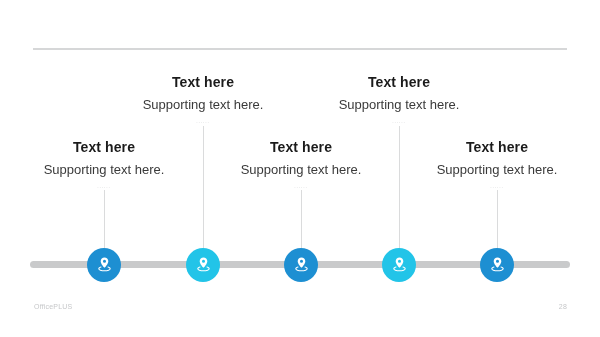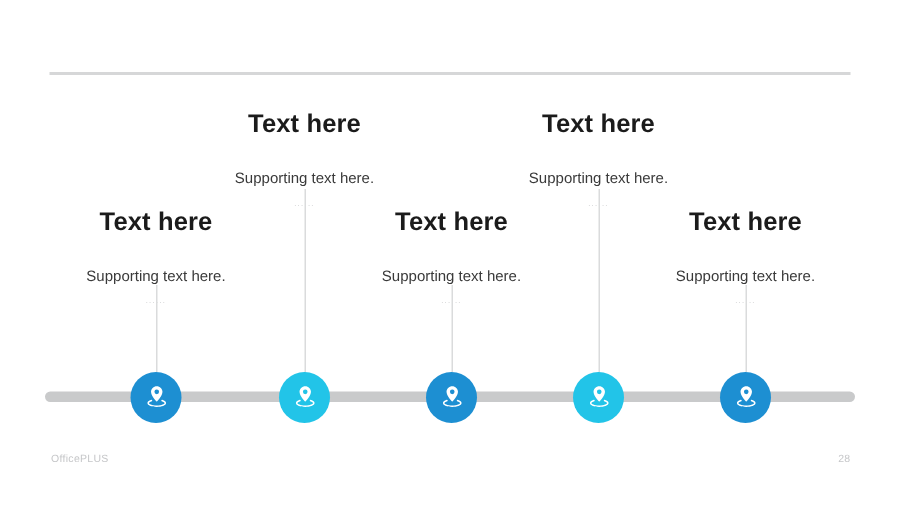--- a/index.html
+++ b/index.html
@@ -50,30 +50,30 @@
     margin-left: -80px;
   }
 
   .label-block {
     position: absolute;
     left: 0;
     width: 160px;
     text-align: center;
   }
   .title {
-    font-size: 17px;
+    font-size: 14px;
     font-weight: bold;
     color: #1b1b1b;
     letter-spacing: 0.1px;
     line-height: 13px;
     white-space: nowrap;
   }
   .subtitle {
-    margin-top: 26px;
-    font-size: 10px;
+    margin-top: 11px;
+    font-size: 13px;
     font-weight: normal;
     color: #3a3a3a;
     line-height: 9px;
     white-space: nowrap;
   }
   .dots {
     margin-top: 9px;
     font-size: 5px;
     color: #c3c4c6;
     letter-spacing: 0.9px;

